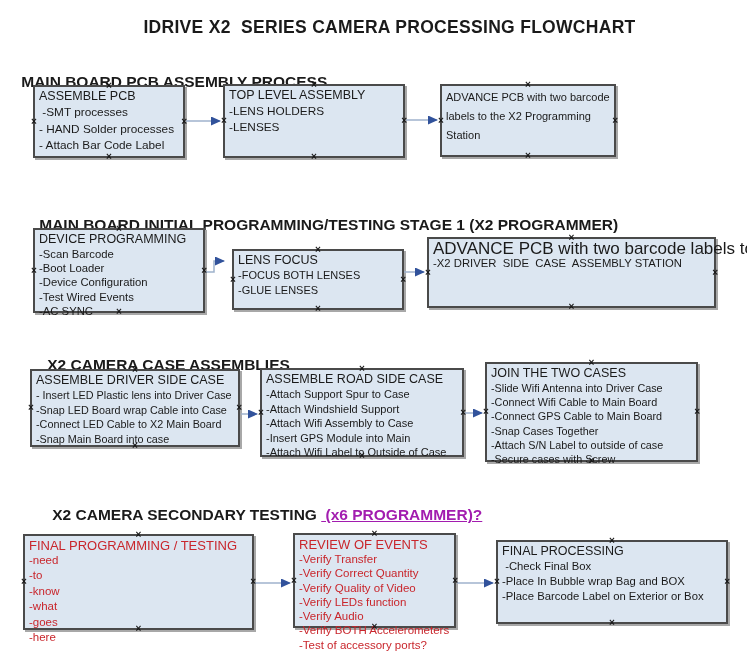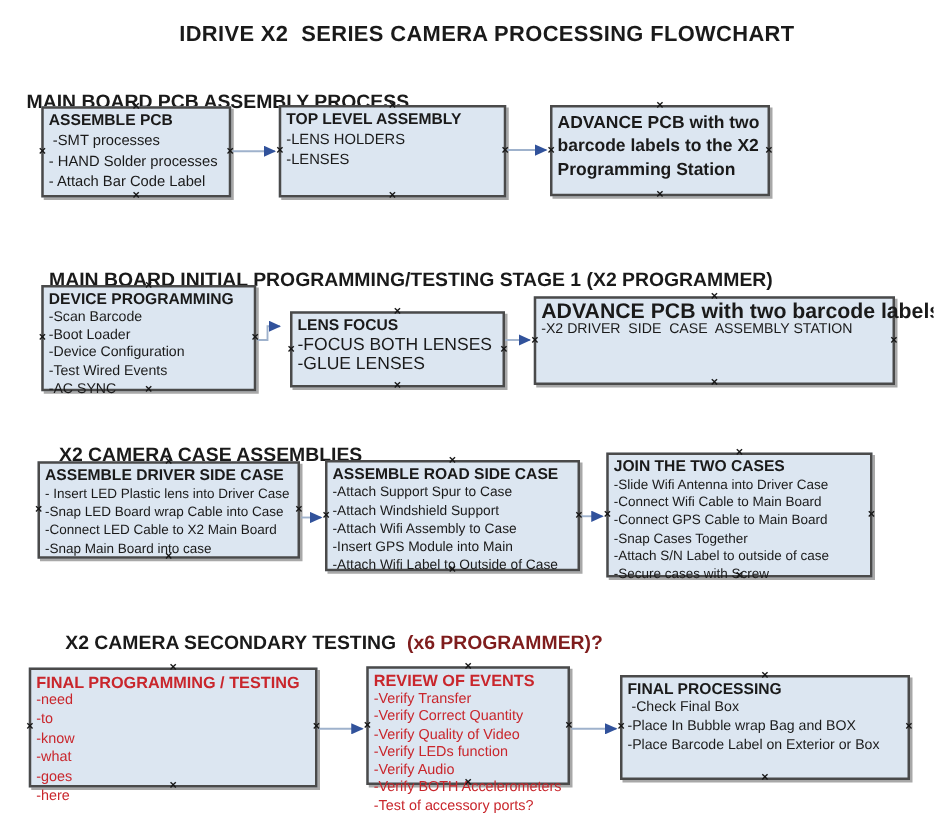--- a/index.html
+++ b/index.html
@@ -1,29 +1,29 @@
 <!DOCTYPE html>
 <html><head>
 <meta charset="utf-8">
 <style>
   html,body{margin:0;padding:0;background:#ffffff;}
   .canvas{position:relative;width:747px;height:662px;background:#fff;
           font-family:"Liberation Sans",sans-serif;color:#1a1a1a;overflow:hidden;}
   .page-title{position:absolute;top:17px;left:0;width:100%;text-align:center;
               font-size:17.5px;font-weight:bold;letter-spacing:.3px;white-space:pre;padding-left:16px;}
   .sec-h{position:absolute;font-size:15.5px;font-weight:bold;white-space:pre;}
-  .sec-h .red-part{color:#7f1d1d;}
+  .sec-h .red-part{color:#a21caf;text-decoration:underline;}
   .fbox{position:absolute;background:#dce6f1;border:2px solid #4a4a4a;
         box-shadow:2px 2px 0 #a8a8a8;box-sizing:border-box;
         padding:2px 3px 0 4px;overflow:visible;}
-  .fbox-title{font-weight:bold;font-size:12.5px;line-height:15px;white-space:pre;}
+  .fbox-title{font-weight:normal;font-size:12.5px;line-height:15px;white-space:pre;}
   .fbox-items{white-space:pre;}
   .fbox-items div{white-space:pre;}
   .fbox.red, .fbox.red .fbox-title{color:#c9262c;}
-  .bold-body .fbox-title{font-size:14px;line-height:19px;white-space:normal;}
+  .bold-body .fbox-title{font-size:11px;line-height:19px;white-space:normal;}
   .anchor{position:absolute;font-size:10px;line-height:8px;height:8px;color:#161616;
           font-weight:bold;z-index:3;pointer-events:none;}
   .anchor-top{top:-5px;left:50%;transform:translateX(-50%);}
   .anchor-bottom{bottom:-5px;left:50%;transform:translateX(-50%);}
   .anchor-left{left:-4px;top:50%;transform:translateY(-50%);}
   .anchor-right{right:-4px;top:50%;transform:translateY(-50%);}
   .arrows{position:absolute;left:0;top:0;z-index:2;pointer-events:none;}
 </style>
 </head>
 <body>
@@ -84,21 +84,21 @@
   <div class="fbox" style="left:33px;top:228px;width:172px;height:85px">
     <div class="fbox-title">DEVICE PROGRAMMING</div>
     <div class="fbox-items" style="font-size:11.3px;line-height:14.2px"><div>-Scan Barcode</div><div>-Boot Loader</div><div>-Device Configuration</div><div>-Test Wired Events</div><div>-AC SYNC</div></div>
   <span class="anchor anchor-top">×</span>
       <span class="anchor anchor-bottom">×</span>
       <span class="anchor anchor-left">×</span>
       <span class="anchor anchor-right">×</span>
     </div>
   <div class="fbox" style="left:232px;top:249px;width:172px;height:61px">
     <div class="fbox-title">LENS FOCUS</div>
-    <div class="fbox-items" style="font-size:14px;line-height:15px"><div>-FOCUS BOTH LENSES</div><div>-GLUE LENSES</div></div>
+    <div class="fbox-items" style="font-size:11px;line-height:15px"><div>-FOCUS BOTH LENSES</div><div>-GLUE LENSES</div></div>
   <span class="anchor anchor-top">×</span>
       <span class="anchor anchor-bottom">×</span>
       <span class="anchor anchor-left">×</span>
       <span class="anchor anchor-right">×</span>
     </div>
   <div class="fbox" style="left:427px;top:237px;width:289px;height:71px">
     <div class="fbox-title" style="font-size:17px">ADVANCE PCB with two barcode labels to:</div>
     <div class="fbox-items" style="font-size:11.3px;line-height:14.5px"><div>-X2 DRIVER  SIDE  CASE  ASSEMBLY STATION</div></div>
   <span class="anchor anchor-top">×</span>
       <span class="anchor anchor-bottom">×</span>

